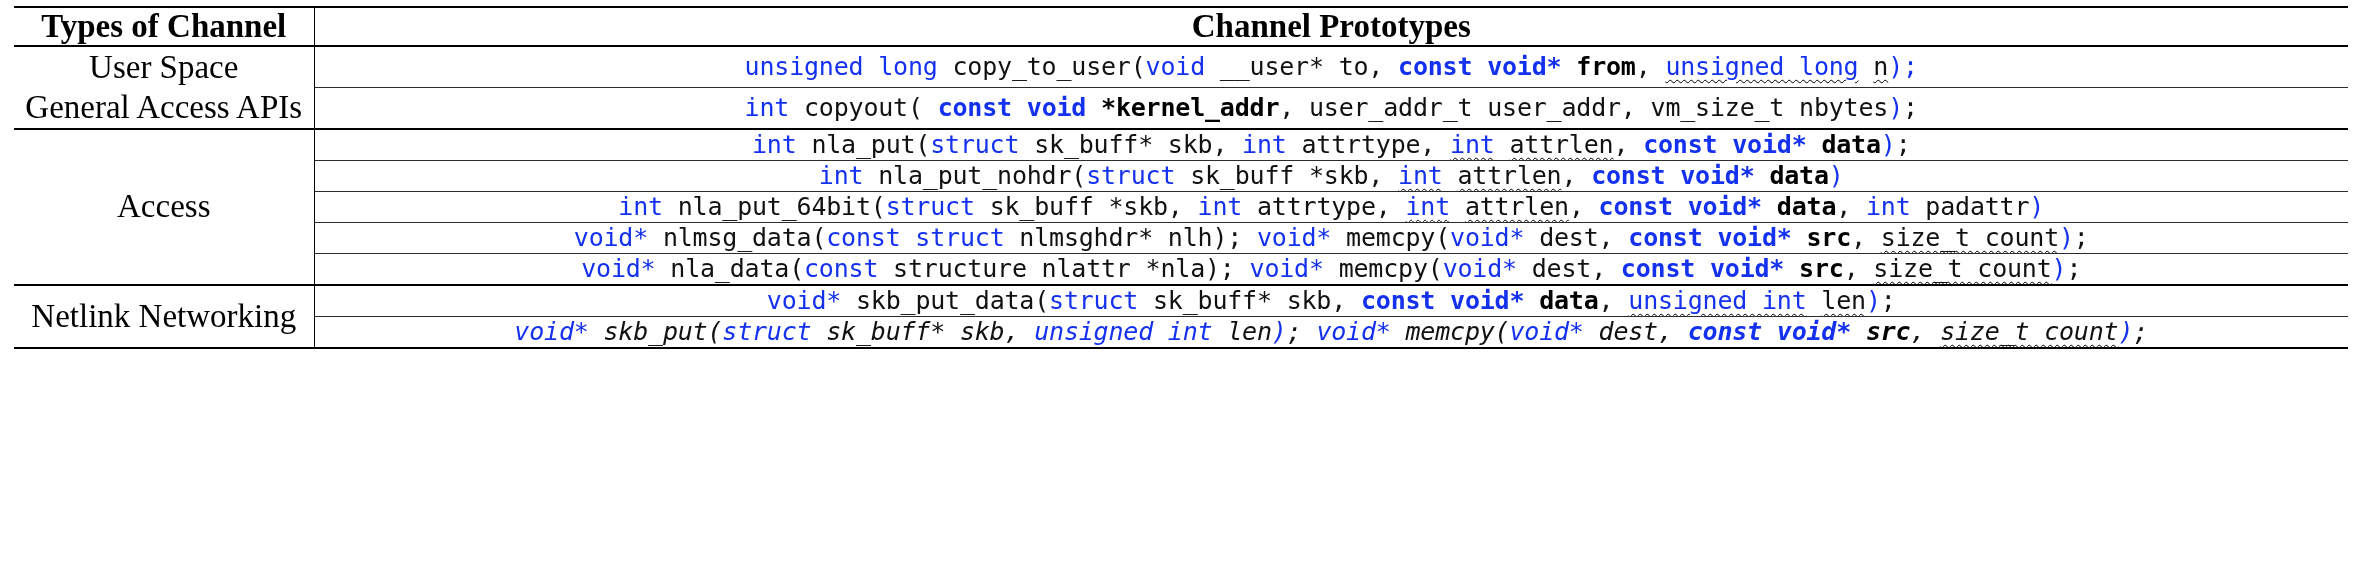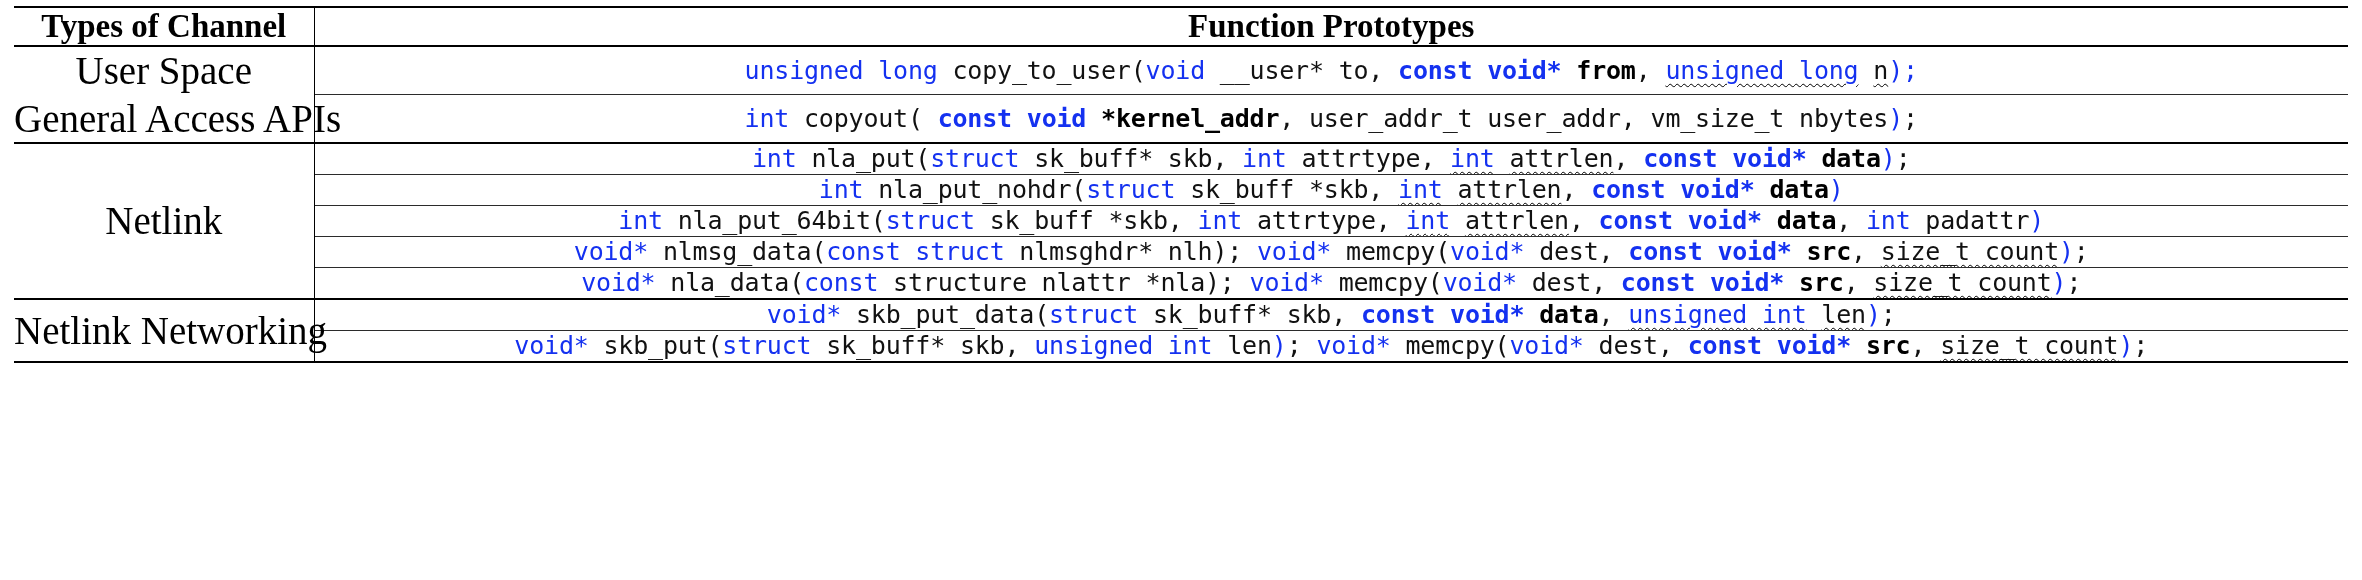--- a/index.html
+++ b/index.html
@@ -28,21 +28,21 @@
   }
   
   .rule-top    {border-top:2.5px solid #000;}
   .rule-double {border-top:2.5px solid #000;}
   .rule-thin   {border-top:1.2px solid #2b2b2b;}
   .vline       {border-left:1.6px solid #000;}
 
   td.type-cell{
     text-align:center;
     font-family:"Liberation Serif", serif;
-    font-size:39px;
+    font-size:33px;
     line-height:1.22;
     color:#000;
     padding:2px 10px;
     white-space:nowrap;
   }
   td.head-cell{
     text-align:center;
     font-family:"Liberation Serif", serif;
     font-weight:bold;
     font-size:33px;
@@ -84,35 +84,35 @@
 
 <div class="sheet">
   <table class="proto">
     <colgroup>
         <col class="c-type">
         <col class="c-proto">
       </colgroup>
     <tbody id="tbody">
         <tr>
           <td class="head-cell rule-top">Types of Channel</td>
-          <td class="head-cell rule-top vline">Function Prototypes</td>
+          <td class="head-cell rule-top vline">Channel Prototypes</td>
         </tr>
         <tr>
           <td class="type-cell rule-double" rowspan="2">
             <div>User Space</div>
             <div>General Access APIs</div>
           </td>
           <td class="code-cell vline rule-double"><span class="code nowrapline" title="unsigned long copy_to_user(void __user* to, const void* from, unsigned long n);" style="font-size: 25px;"><span class="kw">unsigned long </span><span class="pl">copy_to_user(</span><span class="kw">void</span><span class="pl"> __user* to, </span><span class="kwb">const void*</span><span class="pl"> </span><span class="bk">from</span><span class="pl">, </span><span class="kw sq">unsigned long</span><span class="pl"> </span><span class="pl sq">n</span><span class="kw">);</span></span></td>
         </tr>
         <tr>
           <td class="code-cell vline rule-thin"><span class="code nowrapline" title="int copyout( const void *kernel_addr, user_addr_t user_addr, vm_size_t nbytes);" style="font-size: 25px;"><span class="kw">int</span><span class="pl"> copyout( </span><span class="kwb">const void</span><span class="pl"> </span><span class="bk">*kernel_addr</span><span class="pl">, user_addr_t user_addr, vm_size_t nbytes</span><span class="kw">)</span><span class="pl">;</span></span></td>
         </tr>
         <tr>
           <td class="type-cell rule-double" rowspan="5">
-            <div>Netlink</div>
+            <div>Access</div>
           </td>
           <td class="code-cell vline rule-double"><span class="code nowrapline" title="int nla_put(struct sk_buff* skb, int attrtype, int attrlen, const void* data);" style="font-size: 25px;"><span class="kw">int</span><span class="pl"> nla_put(</span><span class="kw">struct</span><span class="pl"> sk_buff* skb, </span><span class="kw">int</span><span class="pl"> attrtype, </span><span class="kw sq">int</span><span class="pl"> </span><span class="pl sq">attrlen</span><span class="pl">, </span><span class="kwb">const void*</span><span class="pl"> </span><span class="bk">data</span><span class="kw">)</span><span class="pl">;</span></span></td>
         </tr>
         <tr>
           <td class="code-cell vline rule-thin"><span class="code nowrapline" title="int nla_put_nohdr(struct sk_buff *skb, int attrlen, const void* data)" style="font-size: 25px;"><span class="kw">int</span><span class="pl"> nla_put_nohdr(</span><span class="kw">struct</span><span class="pl"> sk_buff *skb, </span><span class="kw sq">int</span><span class="pl"> </span><span class="pl sq">attrlen</span><span class="pl">, </span><span class="kwb">const void*</span><span class="pl"> </span><span class="bk">data</span><span class="kw">)</span></span></td>
         </tr>
         <tr>
           <td class="code-cell vline rule-thin"><span class="code nowrapline" title="int nla_put_64bit(struct sk_buff *skb, int attrtype, int attrlen, const void* data, int padattr)" style="font-size: 25px;"><span class="kw">int</span><span class="pl"> nla_put_64bit(</span><span class="kw">struct</span><span class="pl"> sk_buff *skb, </span><span class="kw">int</span><span class="pl"> attrtype, </span><span class="kw sq">int</span><span class="pl"> </span><span class="pl sq">attrlen</span><span class="pl">, </span><span class="kwb">const void*</span><span class="pl"> </span><span class="bk">data</span><span class="pl">, </span><span class="kw">int</span><span class="pl"> padattr</span><span class="kw">)</span></span></td>
         </tr>
         <tr>
@@ -120,18 +120,18 @@
         </tr>
         <tr>
           <td class="code-cell vline rule-thin"><span class="code nowrapline" title="void* nla_data(const structure nlattr *nla); void* memcpy(void* dest, const void* src, size_t count);" style="font-size: 25px;"><span class="kw">void*</span><span class="pl"> nla_data(</span><span class="kw">const</span><span class="pl"> structure nlattr *nla); </span><span class="kw">void*</span><span class="pl"> memcpy(</span><span class="kw">void*</span><span class="pl"> dest, </span><span class="kwb">const void*</span><span class="pl"> </span><span class="bk">src</span><span class="pl">, </span><span class="pl sq">size_t count</span><span class="kw">)</span><span class="pl">;</span></span></td>
         </tr>
         <tr>
           <td class="type-cell rule-double" rowspan="2">
             <div>Netlink Networking</div>
           </td>
           <td class="code-cell vline rule-double"><span class="code nowrapline" title="void* skb_put_data(struct sk_buff* skb, const void* data, unsigned int len);" style="font-size: 25px;"><span class="kw">void*</span><span class="pl"> skb_put_data(</span><span class="kw">struct</span><span class="pl"> sk_buff* skb, </span><span class="kwb">const void*</span><span class="pl"> </span><span class="bk">data</span><span class="pl">, </span><span class="kw sq">unsigned int</span><span class="pl"> </span><span class="pl sq">len</span><span class="kw">)</span><span class="pl">;</span></span></td>
         </tr>
-        <tr style="border-bottom: 2.5px solid rgb(0, 0, 0);">
+        <tr style="border-bottom: 2.5px solid rgb(0, 0, 0); font-style: italic;">
           <td class="code-cell vline rule-thin" style="border-bottom: 2.5px solid rgb(0, 0, 0);"><span class="code nowrapline" title="void* skb_put(struct sk_buff* skb, unsigned int len); void* memcpy(void* dest, const void* src, size_t count);" style="font-size: 25px;"><span class="kw">void*</span><span class="pl"> skb_put(</span><span class="kw">struct</span><span class="pl"> sk_buff* skb, </span><span class="kw">unsigned int</span><span class="pl"> len</span><span class="kw">)</span><span class="pl">; </span><span class="kw">void*</span><span class="pl"> memcpy(</span><span class="kw">void*</span><span class="pl"> dest, </span><span class="kwb">const void*</span><span class="pl"> </span><span class="bk">src</span><span class="pl">, </span><span class="pl sq">size_t count</span><span class="kw">)</span><span class="pl">;</span></span></td>
         </tr>
       </tbody>
   </table>
 </div>
 
 </body></html>

